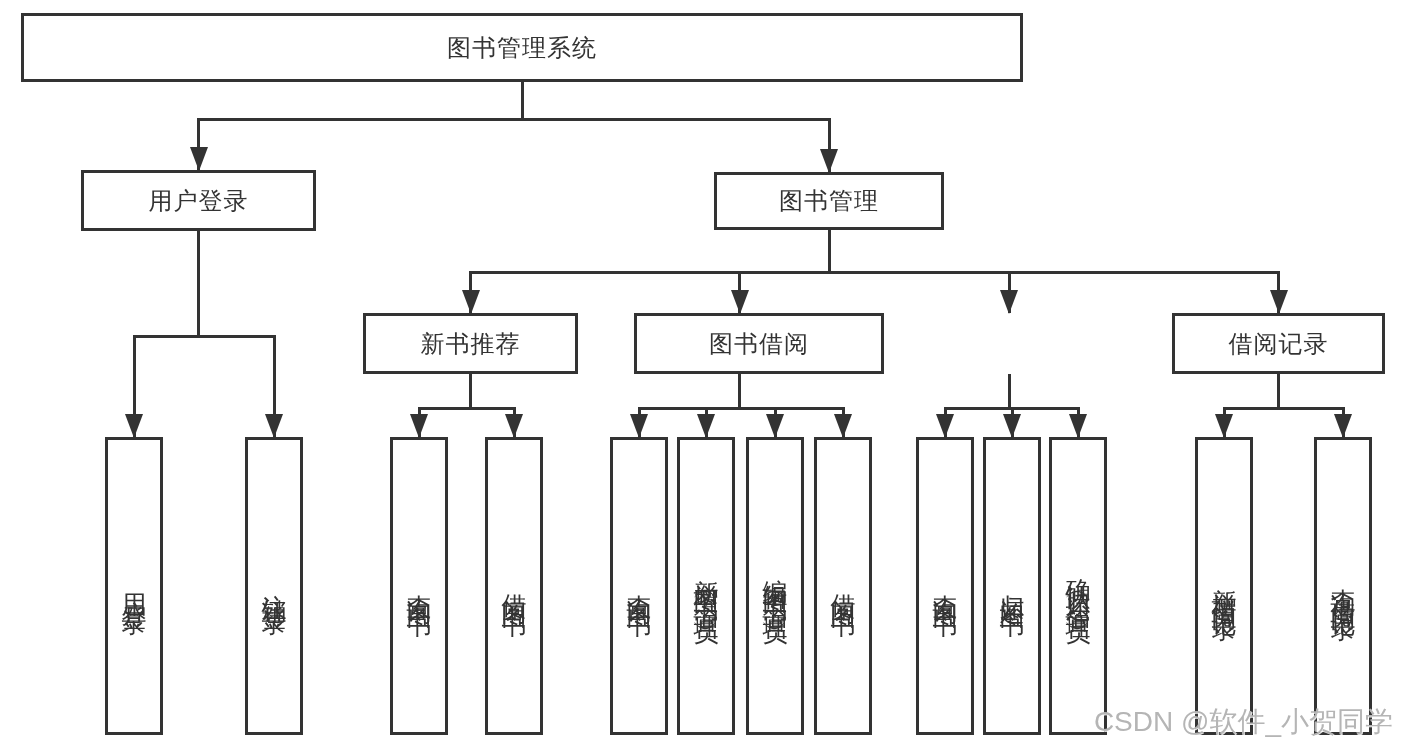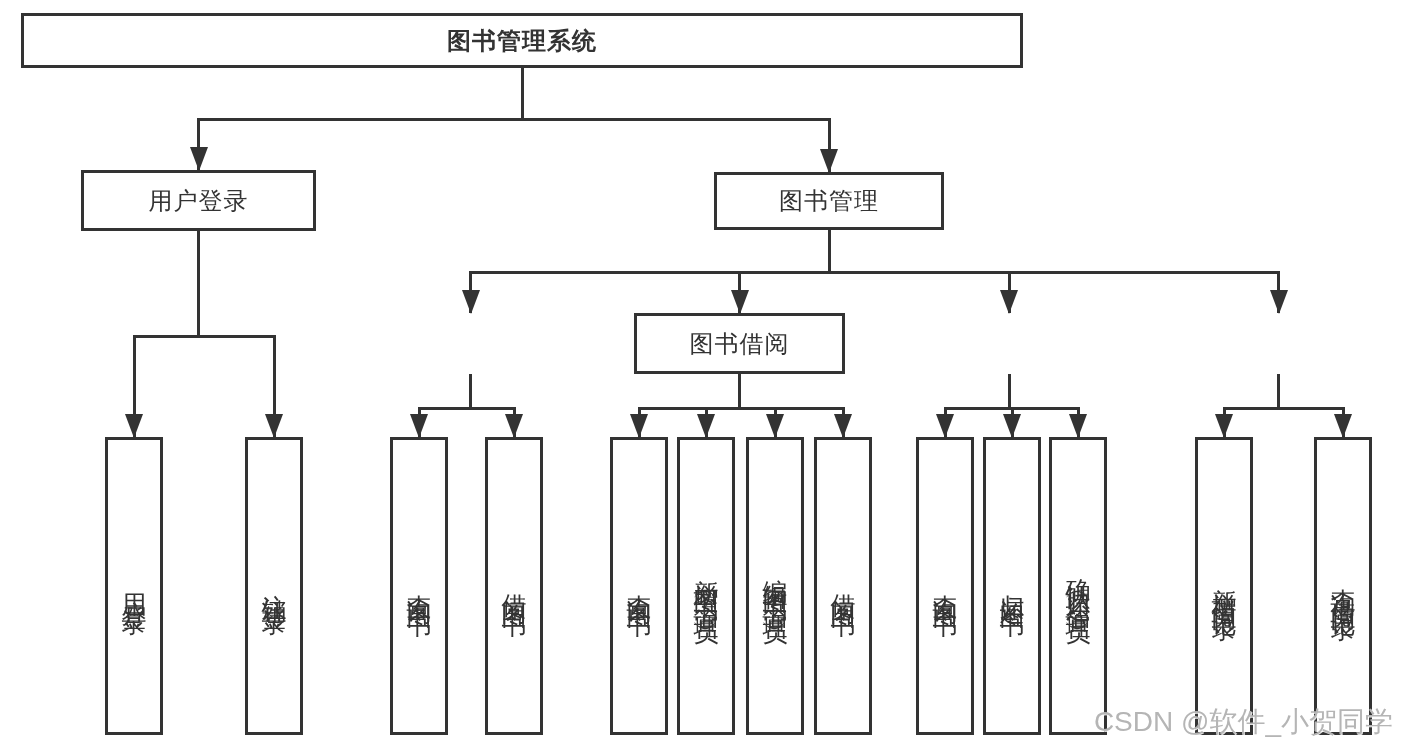--- a/index.html
+++ b/index.html
@@ -113,31 +113,37 @@
     <div class="line" style="left: 1010.5px; top: 407px; width: 3px; height: 30px;"></div>
     <div class="arrow" style="left: 1003px; top: 414px;"></div>
     <div class="line" style="left: 1076.5px; top: 407px; width: 3px; height: 30px;"></div>
     <div class="arrow" style="left: 1069px; top: 414px;"></div>
     <div class="line" style="left: 1277px; top: 374px; width: 3px; height: 36px;"></div>
     <div class="line" style="left: 1222.5px; top: 407px; width: 122px; height: 3px;"></div>
     <div class="line" style="left: 1222.5px; top: 407px; width: 3px; height: 30px;"></div>
     <div class="arrow" style="left: 1215px; top: 414px;"></div>
     <div class="line" style="left: 1341.5px; top: 407px; width: 3px; height: 30px;"></div>
     <div class="arrow" style="left: 1334px; top: 414px;"></div>
-    <div class="node horiz" style="left: 21px; top: 13px; width: 1002px; height: 55px; font-weight: bold;">
+    <div class="node horiz" style="left: 21px; top: 13px; width: 1002px; height: 69px;">
       <span class="node-label">图书管理系统</span>
     </div>
     <div class="node horiz" style="left: 81px; top: 170px; width: 235px; height: 61px;">
       <span class="node-label">用户登录</span>
     </div>
     <div class="node horiz" style="left: 714px; top: 172px; width: 230px; height: 58px;">
       <span class="node-label">图书管理</span>
     </div>
-    <div class="node horiz" style="left: 634px; top: 313px; width: 211px; height: 61px;">
+    <div class="node horiz" style="left: 363px; top: 313px; width: 215px; height: 61px;">
+      <span class="node-label">新书推荐</span>
+    </div>
+    <div class="node horiz" style="left: 634px; top: 313px; width: 250px; height: 61px;">
       <span class="node-label">图书借阅</span>
+    </div>
+    <div class="node horiz" style="left: 1172px; top: 313px; width: 213px; height: 61px;">
+      <span class="node-label">借阅记录</span>
     </div>
     <div class="node vert" style="left: 105px; top: 437px; width: 58px; height: 298px;">
       <span class="node-label">用户登录</span>
     </div>
     <div class="node vert" style="left: 245px; top: 437px; width: 58px; height: 298px;">
       <span class="node-label">注销登录</span>
     </div>
     <div class="node vert" style="left: 390px; top: 437px; width: 58px; height: 298px;">
       <span class="node-label">查询图书</span>
     </div>

